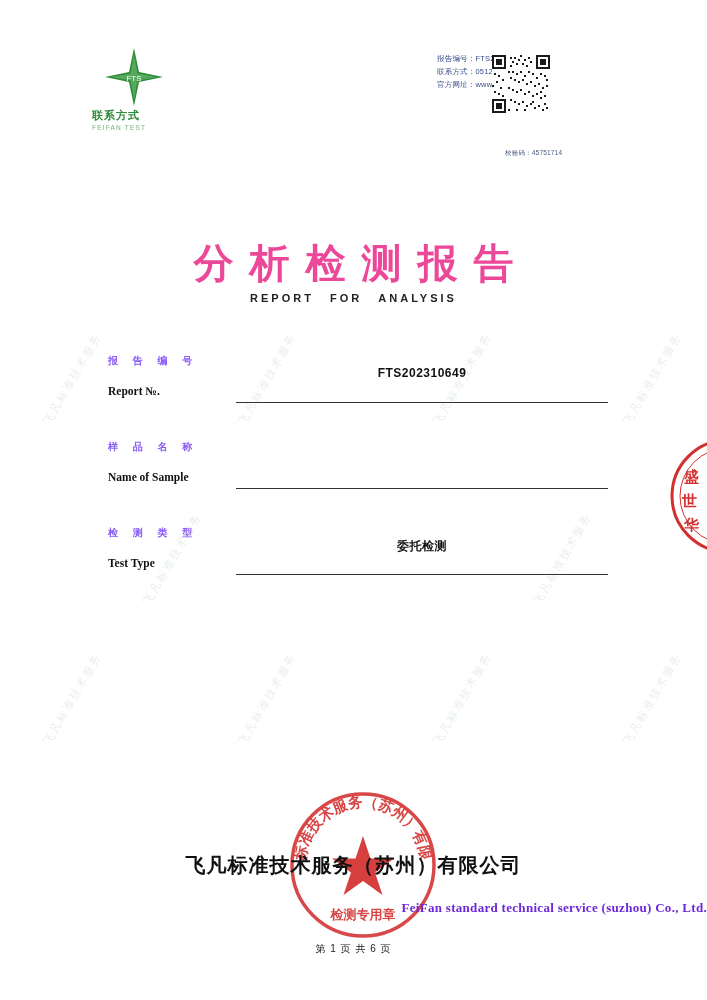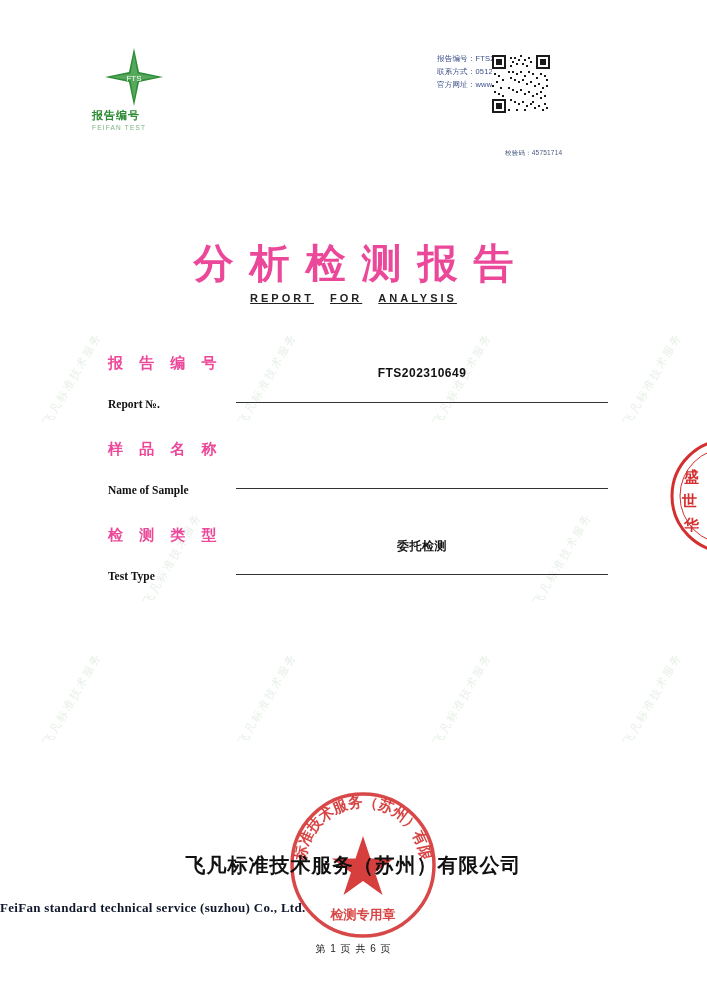--- a/index.html
+++ b/index.html
@@ -103,48 +103,48 @@
     position: absolute;
     top: 292px;
     left: 0; right: 0;
     text-align: center;
     font-family: "Liberation Sans", sans-serif;
     font-weight: bold;
     font-size: 11px;
     letter-spacing: 3px;
     color: #222;
   }
-  .title-en span { margin: 0 5px; text-decoration: underline; }
+  .title-en span { margin: 0 5px; }
 
   
   .fields {
     position: absolute;
     top: 350px;
     left: 108px;
     width: 500px;
   }
   .field {
     position: relative;
     height: 86px;
   }
   .field-label-cn {
     position: absolute;
     left: 0;
     top: 4px;
     font-family: "Liberation Sans", sans-serif;
     font-weight: bold;
-    font-size: 15px;
+    font-size: 10px;
     letter-spacing: 6px;
-    color: #ec4899;
+    color: #8b5cf6;
     white-space: nowrap;
   }
   .field-label-en {
     position: absolute;
     left: 0;
-    top: 48px;
+    top: 35px;
     font-family: "Liberation Serif", serif;
     font-weight: bold;
     font-size: 11.5px;
     color: #111;
     white-space: nowrap;
   }
   .field-value {
     position: absolute;
     left: 128px;
     right: 0;
@@ -202,26 +202,26 @@
     font-family: "Liberation Sans", sans-serif;
     font-weight: bold;
     font-size: 20px;
     letter-spacing: 1px;
     color: #111;
   }
   .footer-en {
     position: absolute;
     top: 900px;
     left: 0; right: 0;
-    text-align: left;
+    text-align: right;
     font-family: "Liberation Serif", serif;
     font-weight: bold;
     font-size: 13px;
     letter-spacing: 0.3px;
-    color: #0f172a;
+    color: #6d28d9;
   }
   .footer-page {
     position: absolute;
     top: 942px;
     left: 0; right: 0;
     text-align: center;
     font-family: "Liberation Sans", sans-serif;
     font-size: 10px;
     color: #222;
     letter-spacing: 1px;
@@ -246,21 +246,21 @@
 <div class="header">
 
   <div class="logo-block">
     <div class="logo-star">
       <svg width="58" height="58" viewBox="0 0 58 58" aria-hidden="true">
         <path d="M29 0 L34 24 L58 29 L34 34 L29 58 L24 34 L0 29 L24 24 Z" fill="#2e8b36"></path>
         <path d="M29 6 L32.5 25.5 L52 29 L32.5 32.5 L29 52 L25.5 32.5 L6 29 L25.5 25.5 Z" fill="#55a85c"></path>
         <text x="29" y="33" font-size="8" fill="#ffffff" text-anchor="middle" font-family="Liberation Sans, sans-serif">FTS</text>
       </svg>
     </div>
-    <div class="logo-cn">报告编号</div>
+    <div class="logo-cn">联系方式</div>
     <div class="logo-en">FEIFAN TEST</div>
   </div>
 
   <div class="meta-block">
     <div class="meta-row">
       <span class="meta-label">报告编号：</span><span class="meta-value">FTS2C2310649</span>
     </div>
     <div class="meta-row">
       <span class="meta-label">联系方式：</span><span class="meta-value">0512-36602926</span>
     </div>

